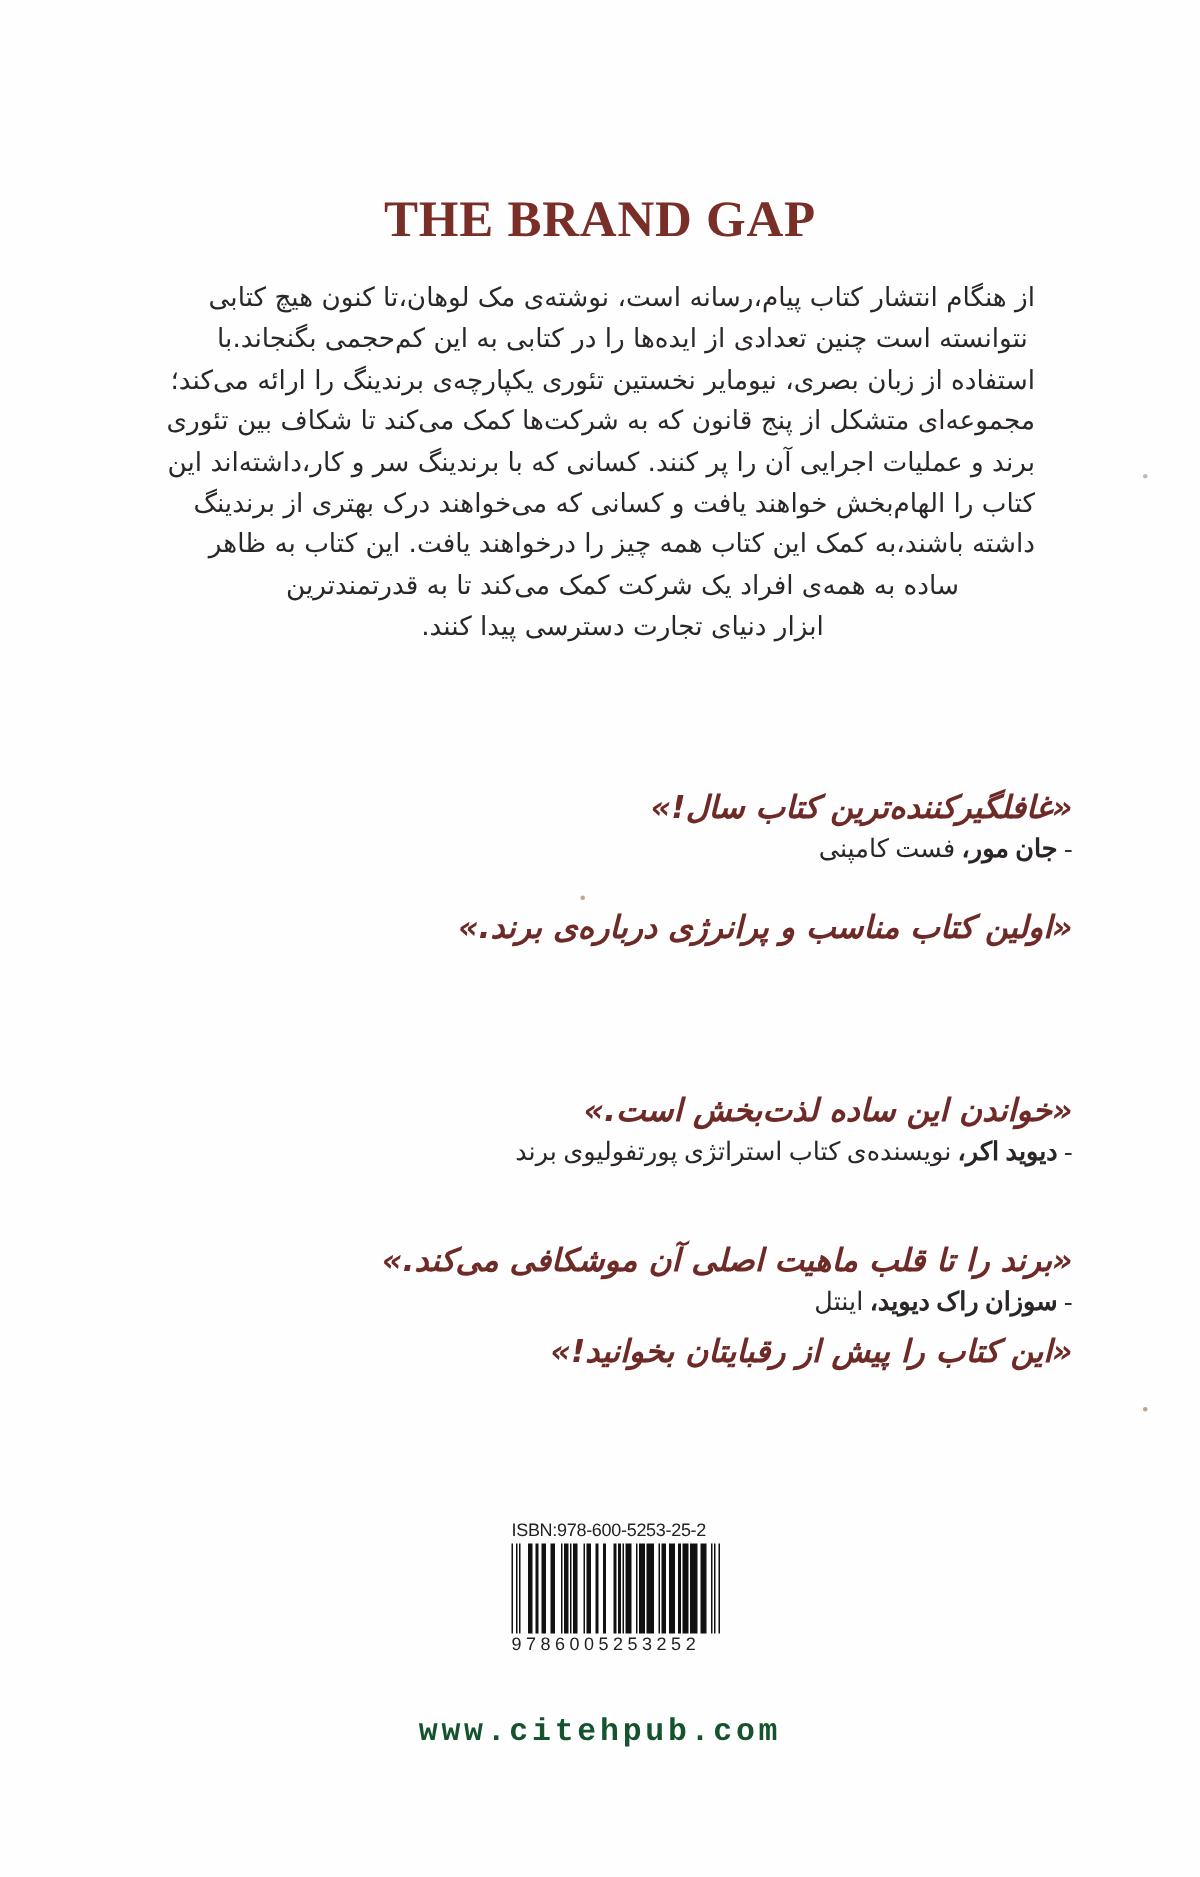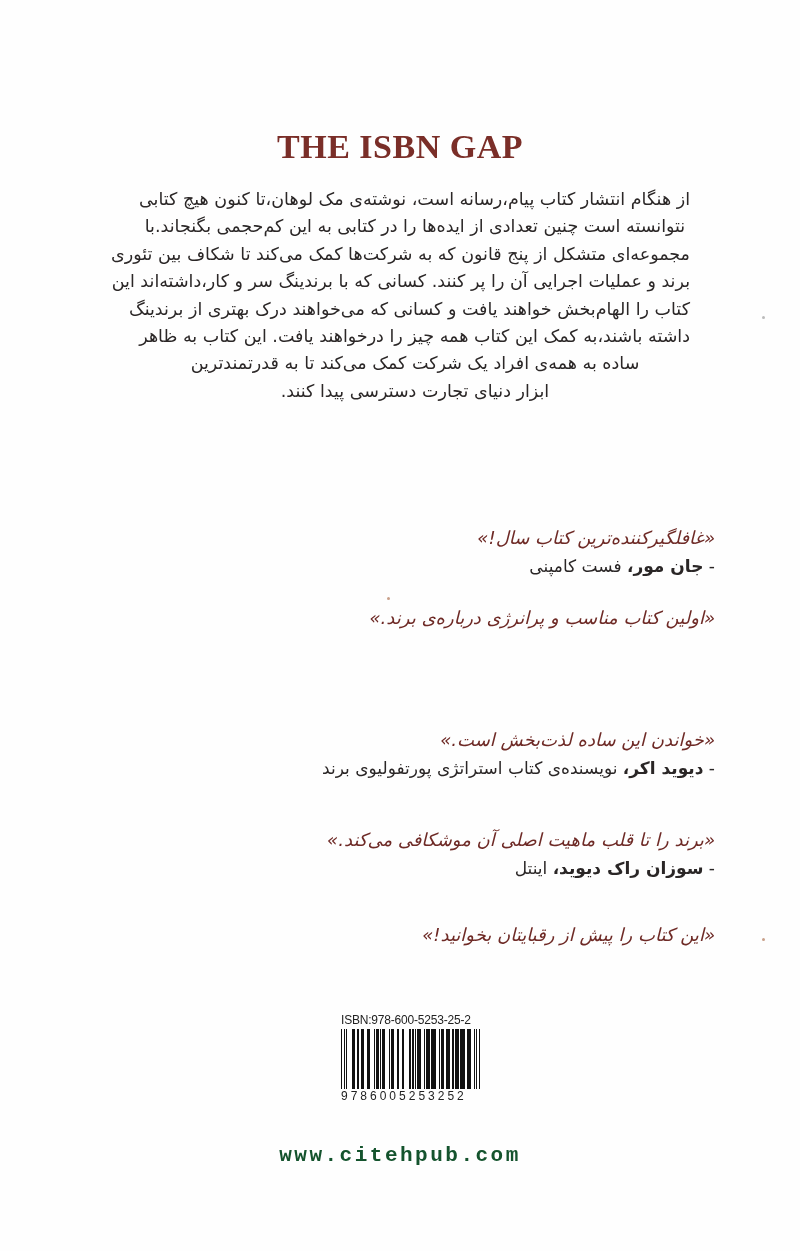--- a/index.html
+++ b/index.html
@@ -50,33 +50,34 @@
       width: 800px;
     }
     .quote-block {
       position: absolute;
       right: 85px;
       direction: rtl;
       text-align: right;
     }
     .quote-text {
       display: block;
-      font-weight: normal;
+      font-weight: bold;
       font-style: italic;
-      font-size: 18px;
+      font-size: 21px;
       line-height: 28px;
       color: #6e2a26;
       white-space: nowrap;
     }
     .quote-attr {
       display: block;
       font-size: 17px;
       line-height: 28px;
       color: #2a2626;
       white-space: nowrap;
+      font-family: Liberation Serif, serif;
     }
     .quote-attr .name {
       font-weight: bold;
     }
     .barcode-area {
       position: absolute;
       top: 1013px;
       left: 335px;
       width: 180px;
     }
@@ -128,25 +129,26 @@
       position: absolute;
       width: 3px;
       height: 3px;
       border-radius: 50%;
       background: #c9a08a;
     }
   </style>
 </head>
 <body>
 
-<h1 class="title">THE ISBN GAP</h1>
+<h1 class="title">THE BRAND GAP</h1>
 
 <div class="blurb">
   <span class="line">از هنگام انتشار کتاب پیام،رسانه است، نوشته‌ی مک لوهان،تا کنون هیچ کتابی</span>
   <span class="line">نتوانسته است چنین تعدادی از ایده‌ها را در کتابی به این کم‌حجمی بگنجاند.با</span>
+  <span class="line">استفاده از زبان بصری، نیومایر نخستین تئوری یکپارچه‌ی برندینگ را ارائه می‌کند؛</span>
   <span class="line">مجموعه‌ای متشکل از پنج قانون که به شرکت‌ها کمک می‌کند تا شکاف بین تئوری</span>
   <span class="line">برند و عملیات اجرایی آن را پر کنند. کسانی که با برندینگ سر و کار،داشته‌اند این</span>
   <span class="line">کتاب را الهام‌بخش خواهند یافت و کسانی که می‌خواهند درک بهتری از برندینگ</span>
   <span class="line">داشته باشند،به کمک این کتاب همه چیز را درخواهند یافت. این کتاب به ظاهر</span>
   <span class="line">ساده به همه‌ی افراد یک شرکت کمک می‌کند تا به قدرتمندترین</span>
   <span class="line">ابزار دنیای تجارت دسترسی پیدا کنند.</span>
 </div>
 
 <div class="quotes">
   <div class="quote-block" style="top:524px;">
@@ -161,21 +163,21 @@
   <div class="quote-block" style="top:726px;">
     <span class="quote-text">«خواندن این ساده لذت‌بخش است.»</span>
     <span class="quote-attr"><span>- </span><span class="name">دیوید اکر،</span><span> نویسنده‌ی کتاب استراتژی پورتفولیوی برند</span></span>
   </div>
 
   <div class="quote-block" style="top:826px;">
     <span class="quote-text">«برند را تا قلب ماهیت اصلی آن موشکافی می‌کند.»</span>
     <span class="quote-attr"><span>- </span><span class="name">سوزان راک دیوید،</span><span> اینتل</span></span>
   </div>
 
-  <div class="quote-block" style="top:921px;text-align:right;">
+  <div class="quote-block" style="top:887px;text-align:right;">
     <span class="quote-text">«این کتاب را پیش از رقبایتان بخوانید!»</span>
   </div>
 </div>
 
 <div class="barcode-area">
   <div class="isbn-label">ISBN:978-600-5253-25-2</div>
   <div class="bars" id="bars">
       <span class="bar" style="width: 1.25px;"></span>
       <span class="gap" style="width: 1.25px;"></span>
       <span class="bar" style="width: 1.25px;"></span>

